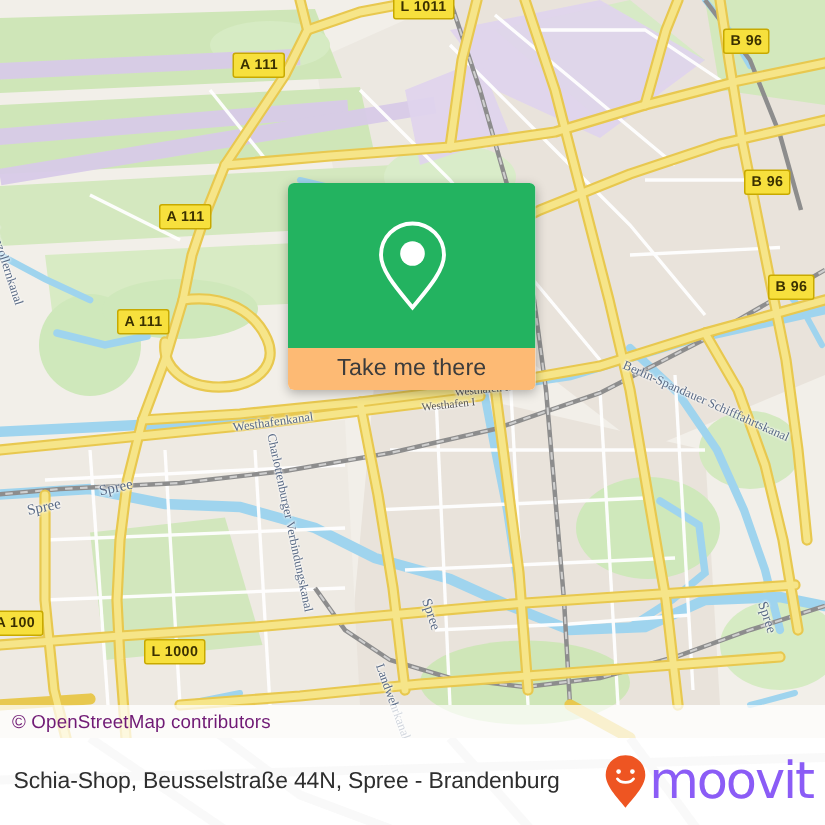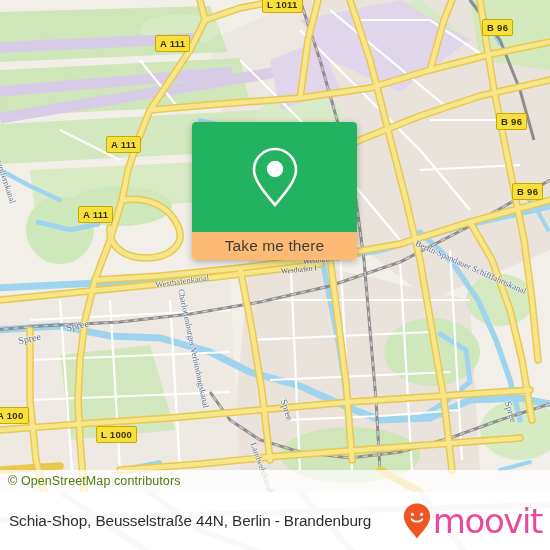--- a/index.html
+++ b/index.html
@@ -18,21 +18,21 @@
   }
   .map svg{display:block;}
 
   
   .attrib{
     position:absolute;left:0;bottom:0;height:22px;width:100%;
     background:rgba(255,255,255,0.72);
     display:flex;align-items:center;
   }
   .attrib span{
-    font-size:12.5px;color:#4d7c0f;padding-left:8px;letter-spacing:.1px;
+    font-size:12.5px;color:#701a75;padding-left:8px;letter-spacing:.1px;
   }
 
   
   .shield{
     position:absolute;
     background:#f7e03d;
     border:1.4px solid #c8a900;
     border-radius:2px;
     color:#3a3000;
     font-size:9.5px;
@@ -90,21 +90,21 @@
     padding-left:9px;box-sizing:border-box;
   }
   .footer-title{
     font-size:15.3px;color:#2e2e2e;white-space:nowrap;letter-spacing:-.1px;
   }
   .brand{
     position:absolute;right:8px;top:50%;transform:translateY(-50%);
     display:flex;align-items:center;
   }
   .brand-word{
-    font-size:34px;color:#ec4899;letter-spacing:-1.4px;
+    font-size:34px;color:#8b5cf6;letter-spacing:-1.4px;
     font-family:"DejaVu Sans","Liberation Sans",sans-serif;
     line-height:1;margin-left:1px;
     font-weight:500;
   }
 </style>
 </head>
 <body>
 
 <div id="root">
 
@@ -311,21 +311,21 @@
     <svg class="footer-wm" viewBox="0 0 550 550">
       <g stroke="#9a9a9a" stroke-width="6" fill="none">
         <path d="M120,470 L200,530 L280,560"></path>
         <path d="M60,492 L160,560"></path>
         <path d="M300,492 L360,560"></path>
         <path d="M420,492 L470,560"></path>
         <path d="M0,520 L550,505"></path>
       </g>
     </svg>
     <div class="footer-inner">
-      <div class="footer-title">Schia-Shop, Beusselstraße 44N, Berlin - Brandenburg</div>
+      <div class="footer-title">Schia-Shop, Beusselstraße 44N, Spree - Brandenburg</div>
     </div>
     <div class="brand">
       <svg width="30" height="38" viewBox="0 0 30 38">
         <path d="M15 1.5 C7.6 1.5 1.8 7.3 1.8 14.6 C1.8 22.6 11 31 15 36.5 C19 31 28.2 22.6 28.2 14.6 C28.2 7.3 22.4 1.5 15 1.5 Z" fill="#ee5522"></path>
         <circle cx="10.4" cy="12.4" r="1.55" fill="#ffffff"></circle>
         <circle cx="19.6" cy="12.4" r="1.55" fill="#ffffff"></circle>
         <path d="M9.6 17.2 C11.6 20.4 18.4 20.4 20.4 17.2" stroke="#ffffff" stroke-width="1.8" fill="none" stroke-linecap="round"></path>
       </svg>
       <span class="brand-word">moovit</span>
     </div>

